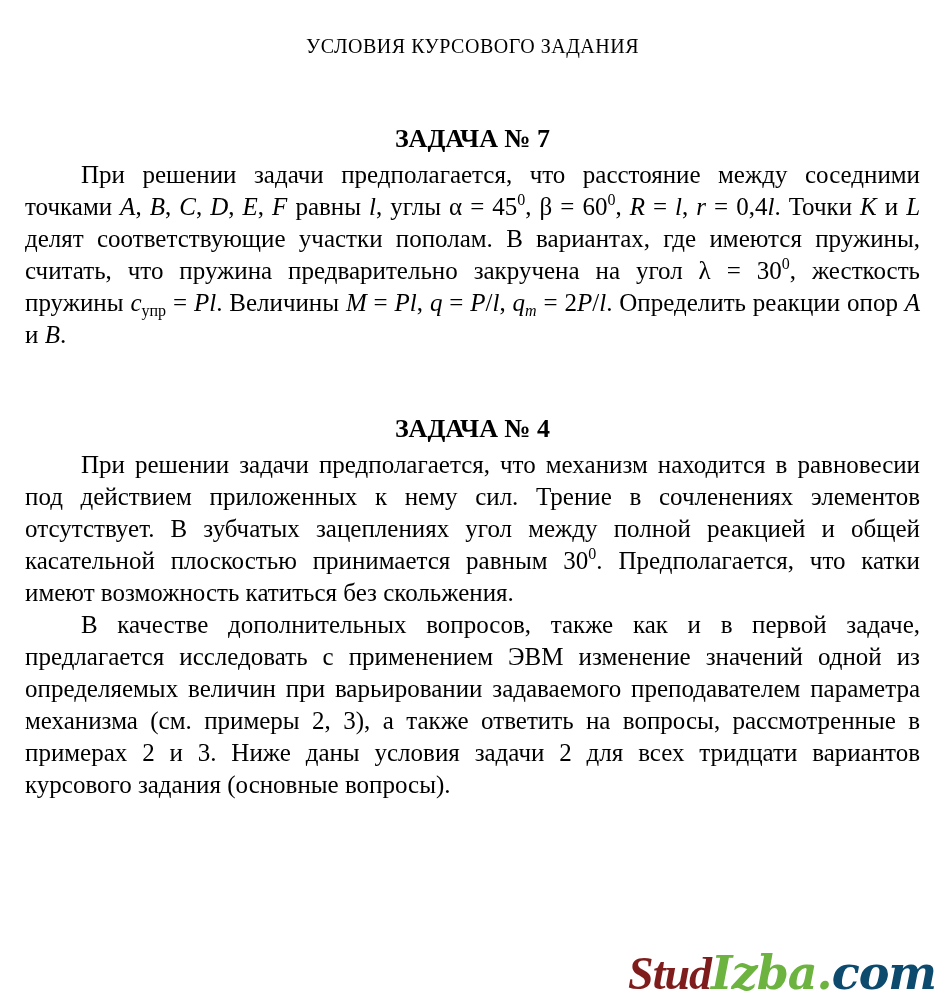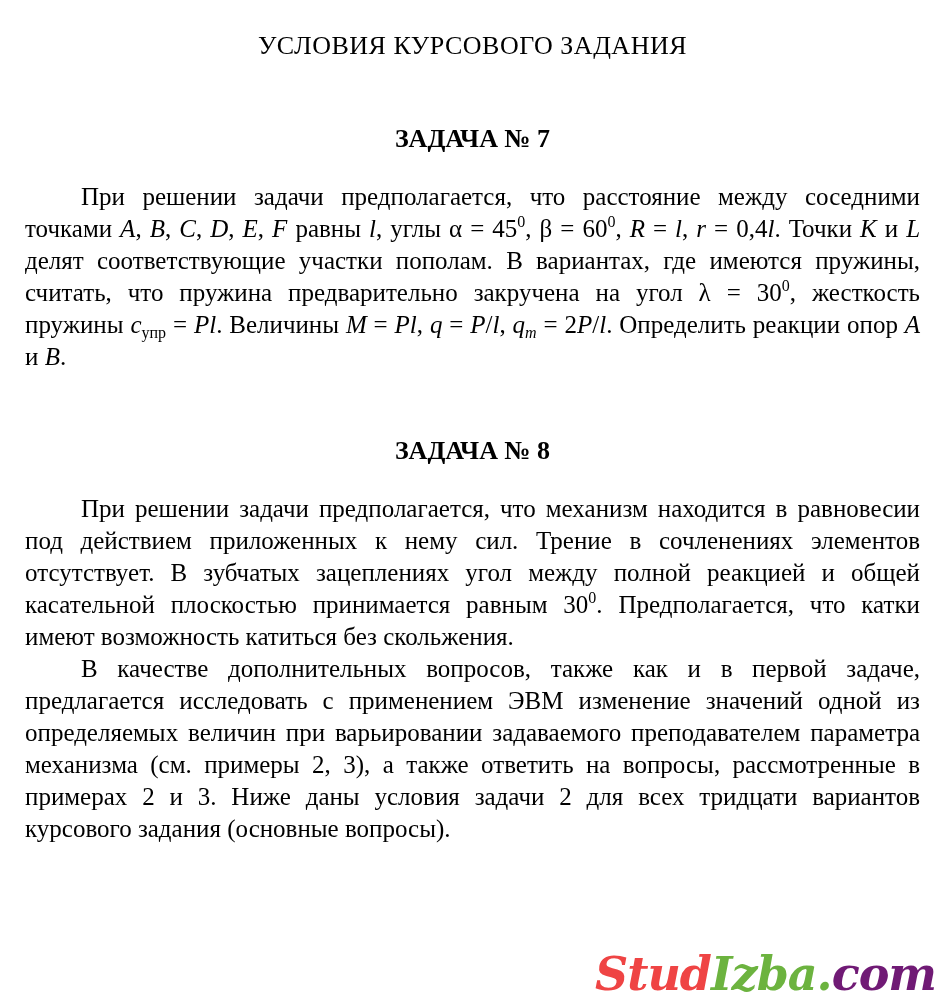--- a/index.html
+++ b/index.html
@@ -13,35 +13,35 @@
     color: #000000;
   }
   .page {
     position: absolute;
     top: 0; left: 0;
     width: 944px;
     height: 1000px;
     padding: 30px 24px 0 25px;
   }
   .doc-title {
-    font-size: 26px;
+    font-size: 20px;
     font-weight: normal;
     text-align: center;
     letter-spacing: 0.5px;
     line-height: 32px;
   }
   .task-heading {
     font-size: 26px;
     font-weight: bold;
     text-align: center;
     line-height: 32px;
   }
   .task-1 .task-heading { margin-top: 61px; }
   .task-2 .task-heading { margin-top: 62px; }
-  .task-body { margin-top: 26px; }
+  .task-body { margin-top: 4px; }
   .para {
     font-size: 25px;
     line-height: 32px;
     text-align: justify;
     text-indent: 56px;
   }
   .para .it { font-style: italic; }
   .para sup {
     font-size: 16px;
     vertical-align: baseline;
@@ -78,24 +78,24 @@
   <h1 class="doc-title">УСЛОВИЯ КУРСОВОГО ЗАДАНИЯ</h1>
 
   <section class="task task-1">
     <h2 class="task-heading">ЗАДАЧА № 7</h2>
     <div class="task-body">
       <p class="para"><span>При решении задачи предполагается, что расстояние между соседними точками </span><span class="it">A</span><span>, </span><span class="it">B</span><span>, </span><span class="it">C</span><span>, </span><span class="it">D</span><span>, </span><span class="it">E</span><span>, </span><span class="it">F</span><span> равны </span><span class="it">l</span><span>, углы α = 45</span><sup>0</sup><span>, β = 60</span><sup>0</sup><span>, </span><span class="it">R</span><span> = </span><span class="it">l</span><span>, </span><span class="it">r</span><span> = 0,4</span><span class="it">l</span><span>. Точки </span><span class="it">K</span><span> и </span><span class="it">L</span><span> делят соответствующие участки пополам. В вариантах, где имеются пружины, считать, что пружина предварительно закручена на угол λ = 30</span><sup>0</sup><span>, жесткость пружины </span><span class="it">c</span><sub>упр</sub><span> = </span><span class="it">Pl</span><span>. Величины </span><span class="it">M</span><span> = </span><span class="it">Pl</span><span>, </span><span class="it">q</span><span> = </span><span class="it">P</span><span>/</span><span class="it">l</span><span>, </span><span class="it">q</span><sub class="it">m</sub><span> = 2</span><span class="it">P</span><span>/</span><span class="it">l</span><span>. Определить реакции опор </span><span class="it">A</span><span> и </span><span class="it">B</span><span>.</span></p>
     </div>
   </section>
 
   <section class="task task-2">
-    <h2 class="task-heading">ЗАДАЧА № 8</h2>
+    <h2 class="task-heading">ЗАДАЧА № 4</h2>
     <div class="task-body">
       <p class="para"><span>При решении задачи предполагается, что механизм находится в равновесии под действием приложенных к нему сил. Трение в сочленениях элементов отсутствует. В зубчатых зацеплениях угол между полной реакцией и общей касательной плоскостью принимается равным 30</span><sup>0</sup><span>. Предполагается, что катки имеют возможность катиться без скольжения.</span></p>
       <p class="para"><span>В качестве дополнительных вопросов, также как и в первой задаче, предлагается исследовать с применением ЭВМ изменение значений одной из определяемых величин при варьировании задаваемого преподавателем параметра механизма (см. примеры 2, 3), а также ответить на вопросы, рассмотренные в примерах 2 и 3. Ниже даны условия задачи 2 для всех тридцати вариантов курсового задания (основные вопросы).</span></p>
     </div>
   </section>
 
   <div class="watermark">
-    <span style="color: #ef4444;">Stud</span><span style="color: rgb(108, 179, 63); margin-top: 26px;">Izba</span><span style="color: rgb(108, 179, 63);">.</span><span style="color: #701a75;">com</span>
+    <span style="color: #7f1d1d; font-family: Liberation Serif, serif;">Stud</span><span style="color: rgb(108, 179, 63); margin-top: 26px;">Izba</span><span style="color: rgb(108, 179, 63);">.</span><span style="color: #0c4a6e;">com</span>
   </div>
 
 </div>
 
 </body></html>

